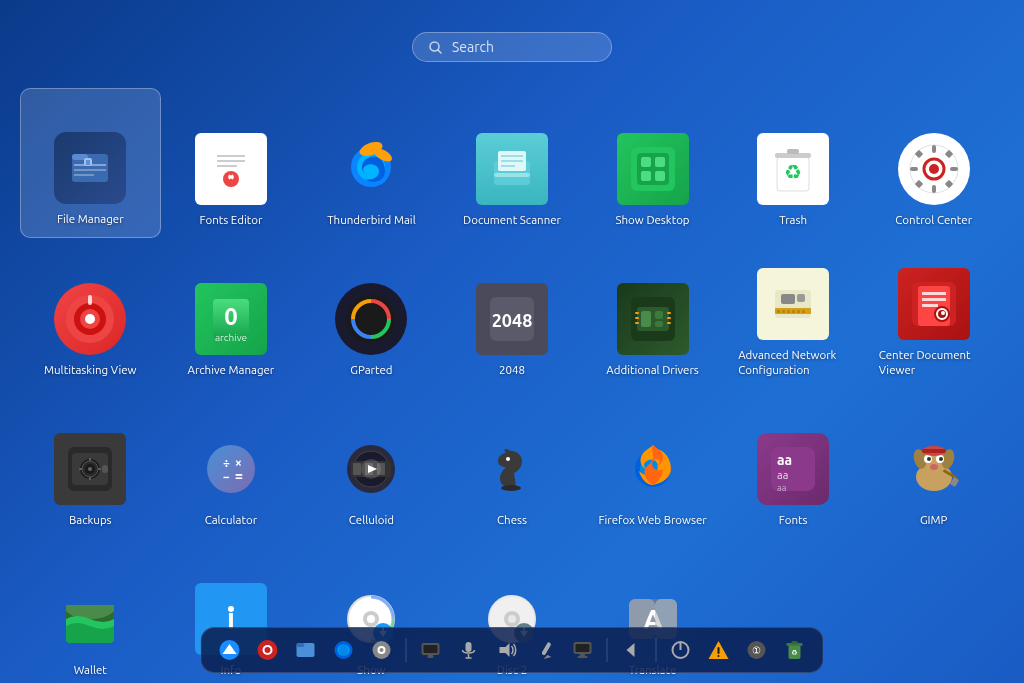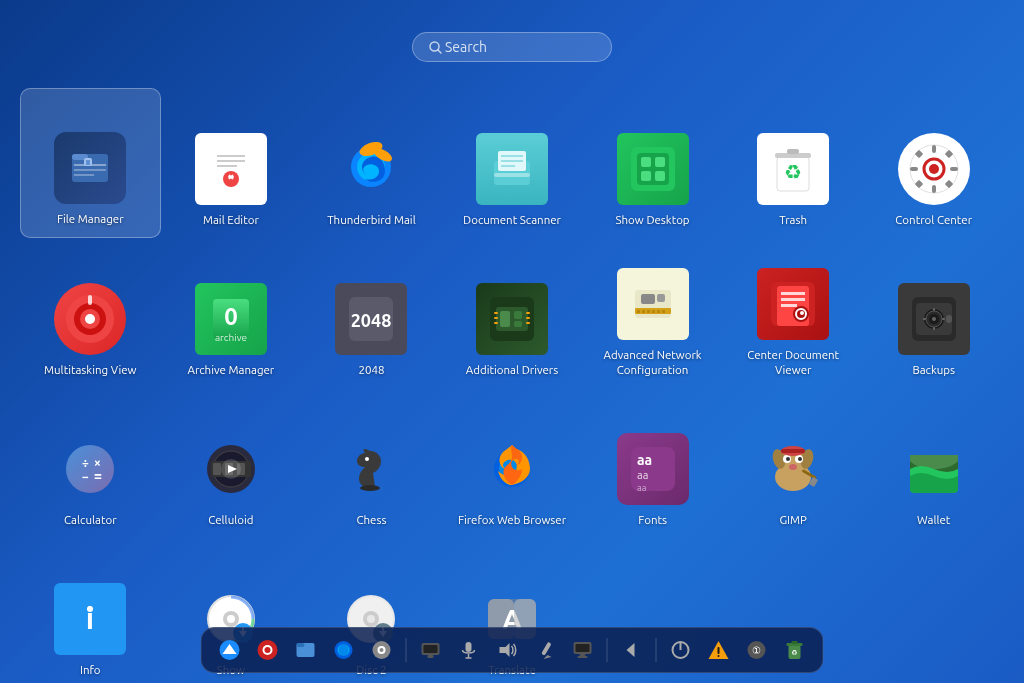--- a/index.html
+++ b/index.html
@@ -18,21 +18,21 @@
       top: 32px;
       left: 50%;
       transform: translateX(-50%);
       display: flex;
       align-items: center;
       background: rgba(255,255,255,0.15);
       border: 1px solid rgba(255,255,255,0.3);
       border-radius: 20px;
       padding: 6px 16px;
       width: 200px;
-      gap: 3px;
+      gap: 10px;
     }
     .search-icon-svg {
       color: rgba(255,255,255,0.7);
       font-size: 13px;
     }
     .search-text {
       color: rgba(255,255,255,0.8);
       font-size: 14px;
     }
 
@@ -69,21 +69,20 @@
       margin-bottom: 8px;
       display: flex;
       align-items: center;
       justify-content: center;
       border-radius: 12px;
     }
 
     .app-label {
       color: white;
       font-size: 11.5px;
-      text-align: center;
       text-shadow: 0 1px 3px rgba(0,0,0,0.5);
       line-height: 1.3;
       max-width: 110px;
     }
 
     
     .taskbar {
       position: absolute;
       bottom: 10px;
       left: 50%;
@@ -178,21 +177,21 @@
         <rect x="8" y="4" width="36" height="44" rx="3" fill="white"></rect>
         <rect x="12" y="12" width="28" height="2" fill="#ccc"></rect>
         <rect x="12" y="17" width="28" height="2" fill="#ccc"></rect>
         <rect x="12" y="22" width="20" height="2" fill="#ccc"></rect>
         <circle cx="26" cy="36" r="8" fill="#ef4444"></circle>
         <rect x="23" y="33" width="6" height="2" fill="white" rx="1"></rect>
         <rect x="25" y="31" width="2" height="6" fill="white" rx="1" transform="rotate(45 26 34)"></rect>
         <rect x="25" y="31" width="2" height="6" fill="white" rx="1" transform="rotate(-45 26 34)"></rect>
       </svg>
     </div>
-    <span class="app-label">Mail Editor</span>
+    <span class="app-label">Fonts Editor</span>
   </div>
 
   <div class="app-item">
     <div class="app-icon" style="background:transparent;">
       <svg width="60" height="60" viewBox="0 0 60 60">
         <circle cx="30" cy="28" r="20" fill="#0a84ff"></circle>
         <circle cx="30" cy="28" r="14" fill="#00b4ff"></circle>
         <path d="M30 18 C20 20 18 32 26 36 C22 34 20 28 26 26 C30 24 38 26 38 32 C38 38 32 42 24 40 C32 46 44 42 44 32 C44 22 38 16 30 18Z" fill="#0060df"></path>
         <ellipse cx="30" cy="10" rx="12" ry="6" fill="#ff9f0a" transform="rotate(-20 30 10)"></ellipse>
         <ellipse cx="42" cy="16" rx="10" ry="5" fill="#ff9f0a" transform="rotate(30 42 16)"></ellipse>
@@ -288,20 +287,38 @@
             <stop offset="1" stop-color="#16a34a"></stop>
           </linearGradient>
         </defs>
         <text x="26" y="32" text-anchor="middle" font-size="24" font-weight="bold" fill="white">0</text>
         <text x="26" y="48" text-anchor="middle" font-size="10" fill="rgba(255,255,255,0.8)">archive</text>
       </svg>
     </div>
     <span class="app-label">Archive Manager</span>
   </div>
 
+  <div class="app-item">
+    <div class="app-icon" style="background:#1a1a2e;border-radius:50%;">
+      <svg width="56" height="56" viewBox="0 0 56 56">
+        <circle cx="28" cy="28" r="24" fill="#1a1a1a"></circle>
+
+        <ellipse cx="28" cy="28" r="18" fill="#333"></ellipse>
+        <ellipse cx="28" cy="28" r="12" fill="#555"></ellipse>
+        <ellipse cx="28" cy="28" r="6" fill="#222"></ellipse>
+        <ellipse cx="28" cy="28" r="3" fill="#888"></ellipse>
+
+        <path d="M28 10 A18 18 0 0 1 46 28" stroke="#ef4444" stroke-width="4" fill="none"></path>
+        <path d="M46 28 A18 18 0 0 1 28 46" stroke="#22c55e" stroke-width="4" fill="none"></path>
+        <path d="M28 46 A18 18 0 0 1 10 28" stroke="#3b82f6" stroke-width="4" fill="none"></path>
+        <path d="M10 28 A18 18 0 0 1 28 10" stroke="#f59e0b" stroke-width="4" fill="none"></path>
+      </svg>
+    </div>
+    <span class="app-label">GParted</span>
+  </div>
 
   <div class="app-item">
     <div class="app-icon" style="background:#4a4a5a;border-radius:6px;">
       <svg width="52" height="52" viewBox="0 0 52 52">
         <rect x="4" y="4" width="44" height="44" rx="6" fill="#5a5a6a"></rect>
         <text x="26" y="34" text-anchor="middle" font-size="18" font-weight="bold" fill="white">2048</text>
       </svg>
     </div>
     <span class="app-label">2048</span>
   </div>

